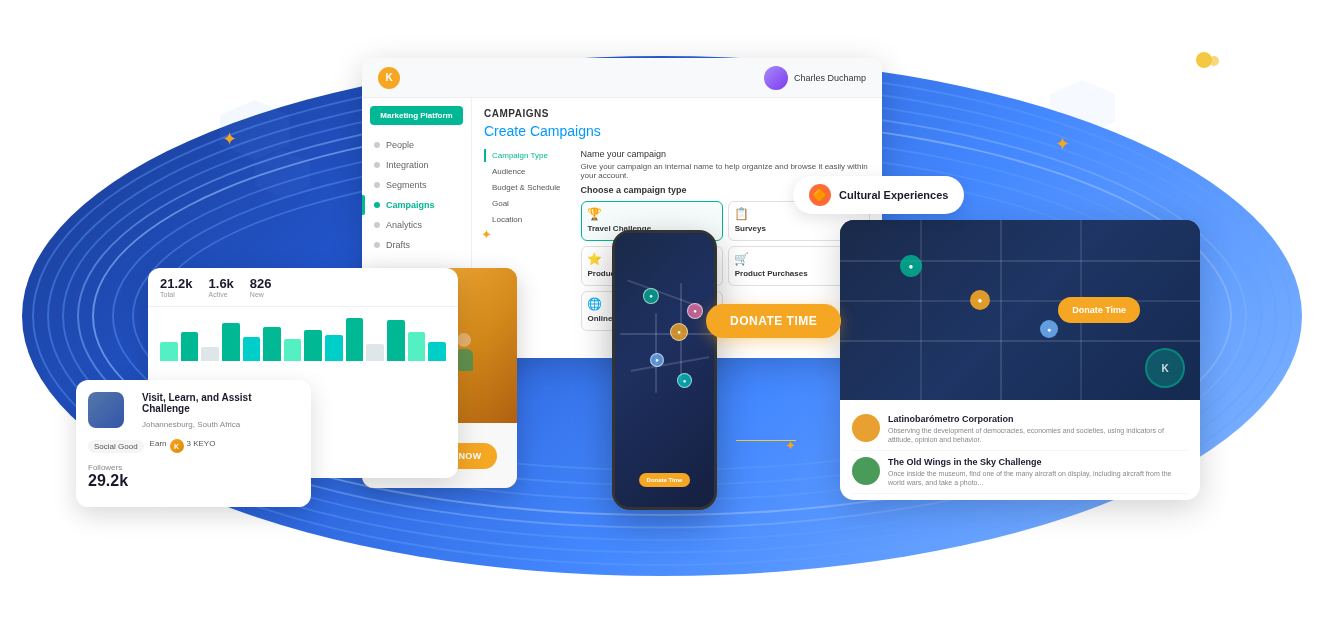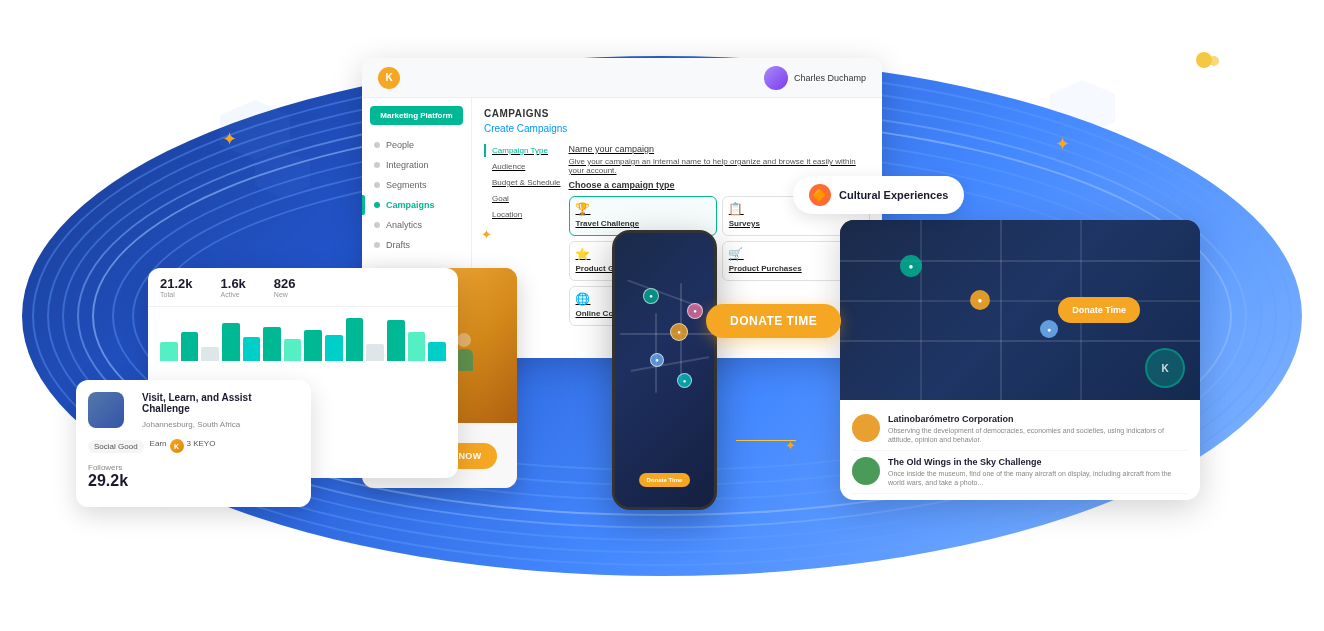--- a/index.html
+++ b/index.html
@@ -167,21 +167,21 @@
 
     .dash-title {
       font-size: 10px;
       font-weight: 700;
       color: #333;
       letter-spacing: 0.5px;
       margin-bottom: 4px;
     }
 
     .dash-subtitle {
-      font-size: 10px;
+      font-size: 14px;
       color: #0099ff;
       margin-bottom: 10px;
     }
 
     .dash-steps {
       display: flex;
       flex-direction: column;
       gap: 3px;
       margin-bottom: 8px;
     }
@@ -269,21 +269,21 @@
     }
 
     .analytics-title {
       font-size: 9px;
       font-weight: 700;
       color: #333;
     }
 
     .analytics-stats {
       display: flex;
-      gap: 28px;
+      gap: 16px;
       padding: 8px 12px;
       border-bottom: 1px solid #f0f0f0;
     }
 
     .analytics-stat {
       display: flex;
       flex-direction: column;
     }
 
     .analytics-stat-value {
@@ -796,21 +796,21 @@
             <div class="dot"></div>
             <span>Drafts</span>
           </div>
         </div>
       </div>
 
       <div class="dash-main">
         <div class="dash-title">CAMPAIGNS</div>
         <div class="dash-subtitle">Create Campaigns</div>
 
-        <div style="display:flex;gap:8px;text-decoration:underline;">
+        <div style="display:flex;gap:20px;">
 
           <div class="dash-steps">
             <div class="dash-step active">Campaign Type</div>
             <div class="dash-step">Audience</div>
             <div class="dash-step">Budget &amp; Schedule</div>
             <div class="dash-step">Goal</div>
             <div class="dash-step">Location</div>
           </div>
 
           <div style="flex:1;">

